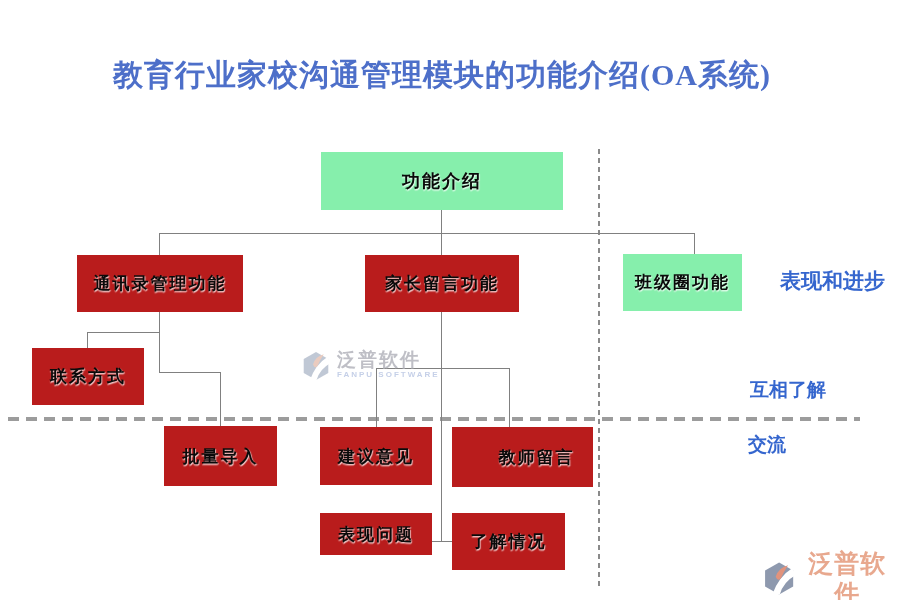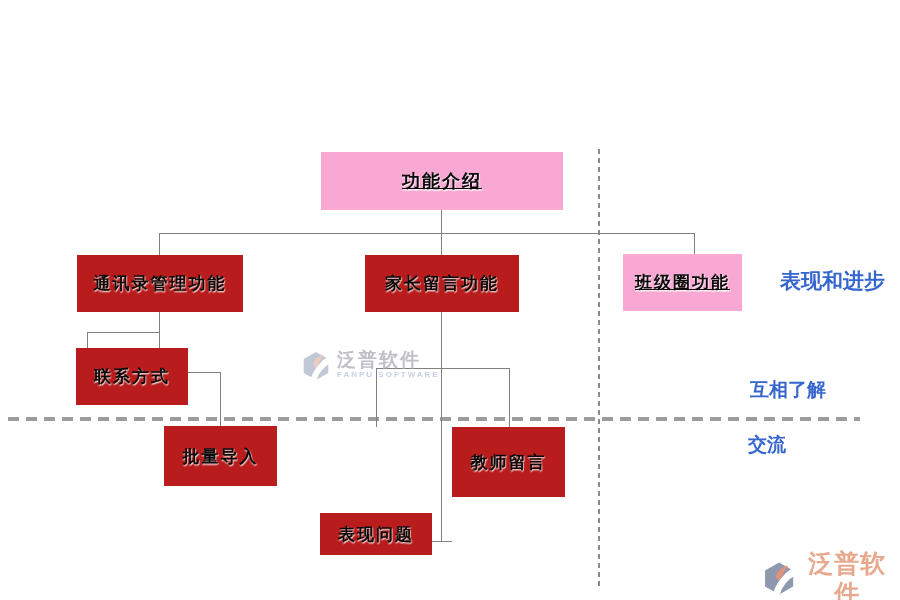--- a/index.html
+++ b/index.html
@@ -11,21 +11,21 @@
     position:absolute;left:442px;top:55px;transform:translateX(-50%);
     white-space:nowrap;font-family:"Liberation Serif",serif;
     font-size:30px;font-weight:bold;color:#4D6FC9;letter-spacing:1px;
   }
   .node{
     position:absolute;display:flex;align-items:center;justify-content:center;
     font-family:"Liberation Serif",serif;font-weight:bold;font-size:17px;
     color:#0a0a0a;letter-spacing:2px;
     text-shadow:1px 1px 1px rgba(255,255,255,.65), 0 2px 1px rgba(255,255,255,.35);
   }
-  .node.blue{background:#f9a8d4;text-decoration:underline;}
+  .node.blue{background:#86efac;}
   .node.gray{background:#b91c1c;}
   .line{position:absolute;background:#808080;}
   .hline{height:1px;}
   .vline{width:1px;}
   .dash-h{
     position:absolute;left:8px;top:417px;width:852px;height:4px;
     background:repeating-linear-gradient(90deg,#9c9c9c 0 11px,transparent 11px 18px);
   }
   .dash-v{
     position:absolute;left:598px;top:149px;width:2px;height:440px;
@@ -42,20 +42,21 @@
   .wm-corner{position:absolute;left:762px;top:548px;width:136px;text-align:center;}
   .wm-corner .row{display:flex;align-items:center;justify-content:center;}
   .wm-corner .cn{font-size:25px;font-weight:bold;color:#e8a88e;letter-spacing:1px;line-height:30px;}
   .logo-svg{display:block;}
 </style>
 </head>
 <body>
 
 <div id="stage">
 
+  <div class="title">教育行业家校沟通管理模块的功能介绍(OA系统)</div>
 
   <div class="dash-h"></div>
   <div class="dash-v"></div>
 
   <div class="line vline" style="left:441px;top:210px;height:23px;"></div>
   <div class="line hline" style="left:159px;top:233px;width:536px;"></div>
   <div class="line vline" style="left:159px;top:233px;height:22px;"></div>
   <div class="line vline" style="left:441px;top:233px;height:22px;"></div>
   <div class="line vline" style="left:694px;top:233px;height:21px;"></div>
 
@@ -72,29 +73,31 @@
   <div class="line hline" style="left:432px;top:541px;width:20px;"></div>
 
   <div class="node blue" style="left:321px;top:152px;width:242px;height:58px;font-size:18px;">功能介绍</div>
 
   <div class="node gray" style="left:77px;top:255px;width:166px;height:57px;">通讯录管理功能</div>
 
   <div class="node gray" style="left:365px;top:255px;width:154px;height:57px;">家长留言功能</div>
 
   <div class="node blue" style="left:623px;top:254px;width:119px;height:57px;">班级圈功能</div>
 
-  <div class="node gray" style="left:32px;top:348px;width:112px;height:57px;margin-left:44px;">联系方式</div>
+  <div class="node gray" style="left:32px;top:348px;width:112px;height:57px;">联系方式</div>
 
   <div class="node gray" style="left:164px;top:426px;width:113px;height:60px;">批量导入</div>
 
+  <div class="node gray" style="left:320px;top:427px;width:112px;height:58px;">建议意见</div>
 
-  <div class="node gray" style="left:452px;top:427px;width:113px;height:70px;">教师留言</div>
+  <div class="node gray" style="left:452px;top:427px;width:113px;height:60px;padding-left:28px;">教师留言</div>
 
   <div class="node gray" style="left:320px;top:513px;width:112px;height:42px;">表现问题</div>
 
+  <div class="node gray" style="left:452px;top:513px;width:113px;height:57px;">了解情况</div>
 
   <div class="side-label" style="left:780px;top:267px;font-size:21px;">表现和进步</div>
   <div class="side-label" style="left:750px;top:377px;font-size:19px;">互相了解</div>
   <div class="side-label" style="left:748px;top:432px;font-size:19px;">交流</div>
 
   <div class="wm-center">
     <svg class="logo-svg" width="30" height="32" viewBox="0 0 100 100">
       <path d="M50 3 L91 27 V73 L50 97 L9 73 V27 Z" fill="#b6bfce"></path>
       <path d="M30 97 Q48 45 88 20 L99 40 Q62 60 52 97 Z" fill="#ffffff"></path>
       <path d="M40 45 Q48 18 76 11 Q62 32 55 50 Q46 60 40 45 Z" fill="#e7c3b4"></path>

